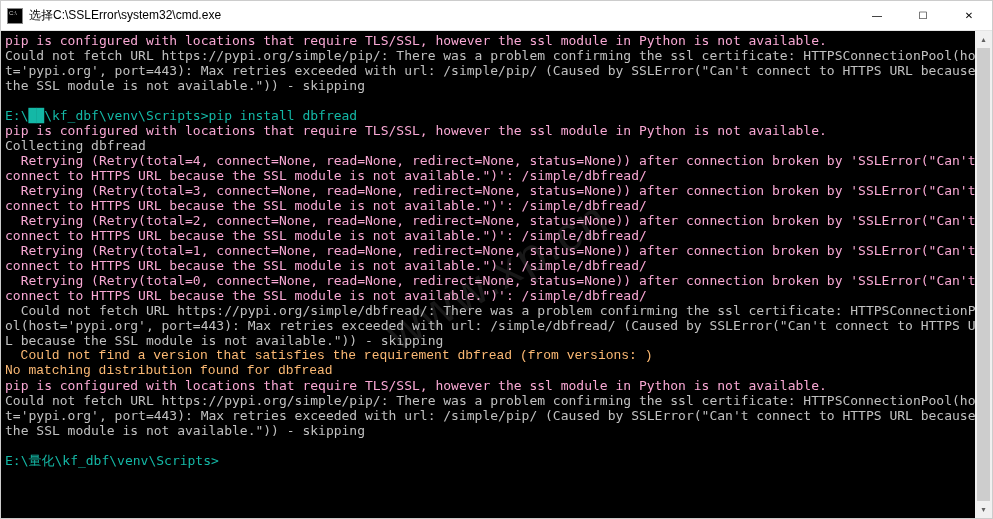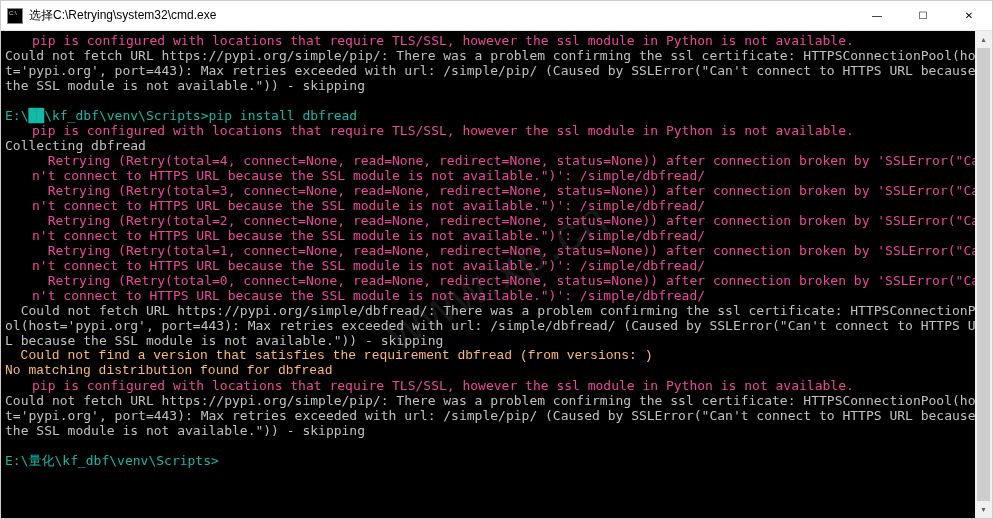--- a/index.html
+++ b/index.html
@@ -72,21 +72,21 @@
     .terminal-content {
       font-family: "NSimSun", "SimSun", "Consolas", monospace;
       font-size: 13px;
       line-height: 15px;
       white-space: pre-wrap;
       word-break: break-all;
     }
     .line {
       display: block;
     }
-    .yellow { color: #ec4899; margin-left: 27px; }
+    .yellow { color: #f9a8d4; }
     .white { color: #c0c0c0; }
     .red { color: #fdba74; font-family: Liberation Mono, monospace; }
     .prompt { color: #14b8a6; }
     .watermark {
       position: absolute;
       top: 50%;
       left: 50%;
       transform: translate(-50%, -50%) rotate(-30deg);
       font-size: 48px;
       color: rgba(200, 200, 200, 0.12);
@@ -125,21 +125,21 @@
       top: 0;
       height: 100%;
     }
   </style>
 </head>
 <body>
 
 <div class="window">
   <div class="titlebar">
     <div class="titlebar-icon"></div>
-    <div class="titlebar-text">选择C:\Retrying\system32\cmd.exe</div>
+    <div class="titlebar-text">选择C:\SSLError\system32\cmd.exe</div>
     <div class="window-controls">
       <div class="win-btn">—</div>
       <div class="win-btn">☐</div>
       <div class="win-btn close">✕</div>
     </div>
   </div>
   <div class="terminal">
     <div class="terminal-content" id="term-content"><span class="line yellow">pip is configured with locations that require TLS/SSL, however the ssl module in Python is not available.</span><span class="line white">Could not fetch URL https://pypi.org/simple/pip/: There was a problem confirming the ssl certificate: HTTPSConnectionPool(host='pypi.org', port=443): Max retries exceeded with url: /simple/pip/ (Caused by SSLError("Can't connect to HTTPS URL because the SSL module is not available.")) - skipping</span><span class="line white"> </span><span class="line prompt">E:\██\kf_dbf\venv\Scripts&gt;pip install dbfread</span><span class="line yellow">pip is configured with locations that require TLS/SSL, however the ssl module in Python is not available.</span><span class="line white">Collecting dbfread</span><span class="line yellow">  Retrying (Retry(total=4, connect=None, read=None, redirect=None, status=None)) after connection broken by 'SSLError("Can't connect to HTTPS URL because the SSL module is not available.")': /simple/dbfread/</span><span class="line yellow">  Retrying (Retry(total=3, connect=None, read=None, redirect=None, status=None)) after connection broken by 'SSLError("Can't connect to HTTPS URL because the SSL module is not available.")': /simple/dbfread/</span><span class="line yellow">  Retrying (Retry(total=2, connect=None, read=None, redirect=None, status=None)) after connection broken by 'SSLError("Can't connect to HTTPS URL because the SSL module is not available.")': /simple/dbfread/</span><span class="line yellow">  Retrying (Retry(total=1, connect=None, read=None, redirect=None, status=None)) after connection broken by 'SSLError("Can't connect to HTTPS URL because the SSL module is not available.")': /simple/dbfread/</span><span class="line yellow">  Retrying (Retry(total=0, connect=None, read=None, redirect=None, status=None)) after connection broken by 'SSLError("Can't connect to HTTPS URL because the SSL module is not available.")': /simple/dbfread/</span><span class="line white">  Could not fetch URL https://pypi.org/simple/dbfread/: There was a problem confirming the ssl certificate: HTTPSConnectionPool(host='pypi.org', port=443): Max retries exceeded with url: /simple/dbfread/ (Caused by SSLError("Can't connect to HTTPS URL because the SSL module is not available.")) - skipping</span><span class="line red">  Could not find a version that satisfies the requirement dbfread (from versions: )</span><span class="line red">No matching distribution found for dbfread</span><span class="line yellow">pip is configured with locations that require TLS/SSL, however the ssl module in Python is not available.</span><span class="line white">Could not fetch URL https://pypi.org/simple/pip/: There was a problem confirming the ssl certificate: HTTPSConnectionPool(host='pypi.org', port=443): Max retries exceeded with url: /simple/pip/ (Caused by SSLError("Can't connect to HTTPS URL because the SSL module is not available.")) - skipping</span><span class="line white"> </span><span class="line prompt">E:\量化\kf_dbf\venv\Scripts&gt;</span></div>
     <div class="watermark">www.xp.cn</div>
     <div class="scrollbar-track">

